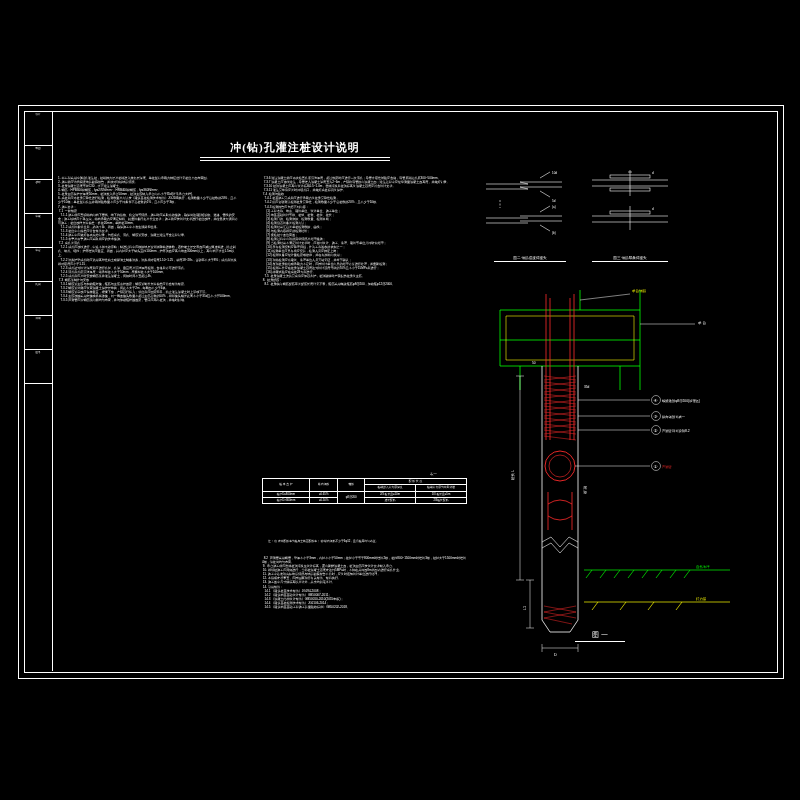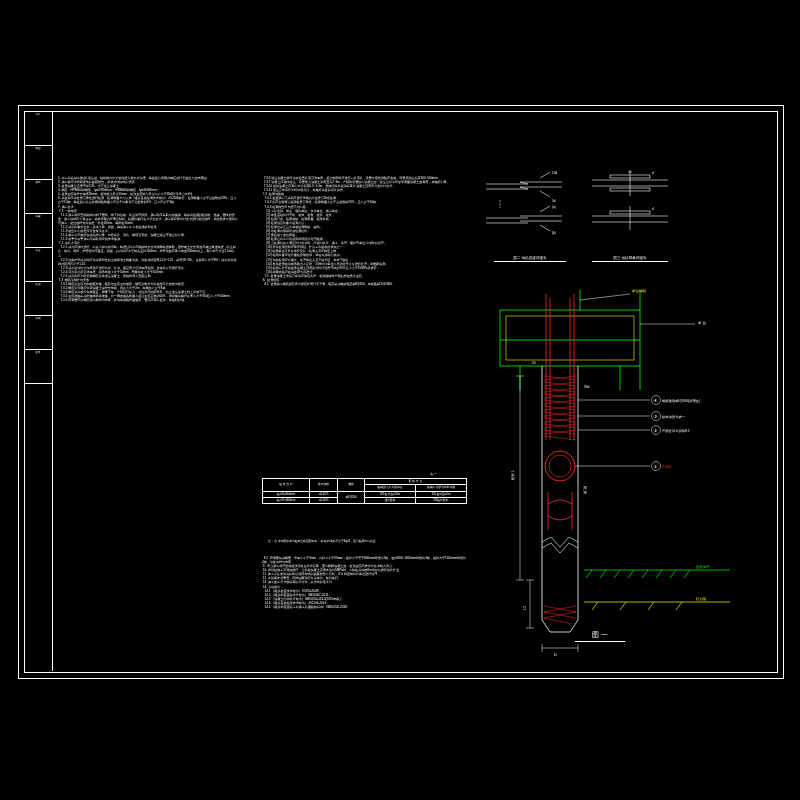--- a/index.html
+++ b/index.html
@@ -64,20 +64,25 @@
         <div class="tb-txt">比例</div>
       </div>
     <div class="r" style="top:204px;height:34px;">
         <div class="tb-txt">日期</div>
       </div>
     <div class="r" style="top:238px;height:34px;">
         <div class="tb-txt">图号</div>
       </div>
   </div>
 
+  <div class="maintitle">
+    <div class="t">冲(钻)孔灌注桩设计说明</div>
+    <div class="u1"></div>
+    <div class="u2"></div>
+  </div>
 
   <div class="col col1">1. 本工程采用冲(钻)孔灌注桩，桩端持力层及桩端进入持力层深度、单桩竖向承载力特征值详见桩位平面布置图。
 2. 施工前应详细阅读地质勘察报告，并核对现场地质情况。
 3. 桩身混凝土强度等级C30，水下灌注混凝土。
 4. 钢筋：HPB300级钢筋，fy=270N/mm²；HRB400级钢筋，fy=360N/mm²。
 5. 桩身主筋保护层厚度50mm，桩顶嵌入承台50mm，桩顶主筋锚入承台内不小于35d(详见承台大样)。
 6. 成桩后应对桩身完整性进行检测，检测数量及方法按《建筑基桩检测技术规范》JGJ106执行，检测数量不少于总桩数的20%，且不少于10根；单桩竖向抗压静载试验数量不应少于同条件下总桩数的1%，且不应少于3根。
 7. 施工要求：
  7.1  一般规定
    7.1.1 施工前应查明场地内地下管线、地下构筑物、防空洞等情况，施工时应采取有效措施，确保周边建(构)筑物、道路、管线的安全；施工场地应平整压实，场地承载力应满足钻机、起重设备行走及作业要求；施工前应按设计要求进行桩位放样，并经复核无误后方可施工；桩位放样允许偏差：群桩20mm，单排桩10mm。

